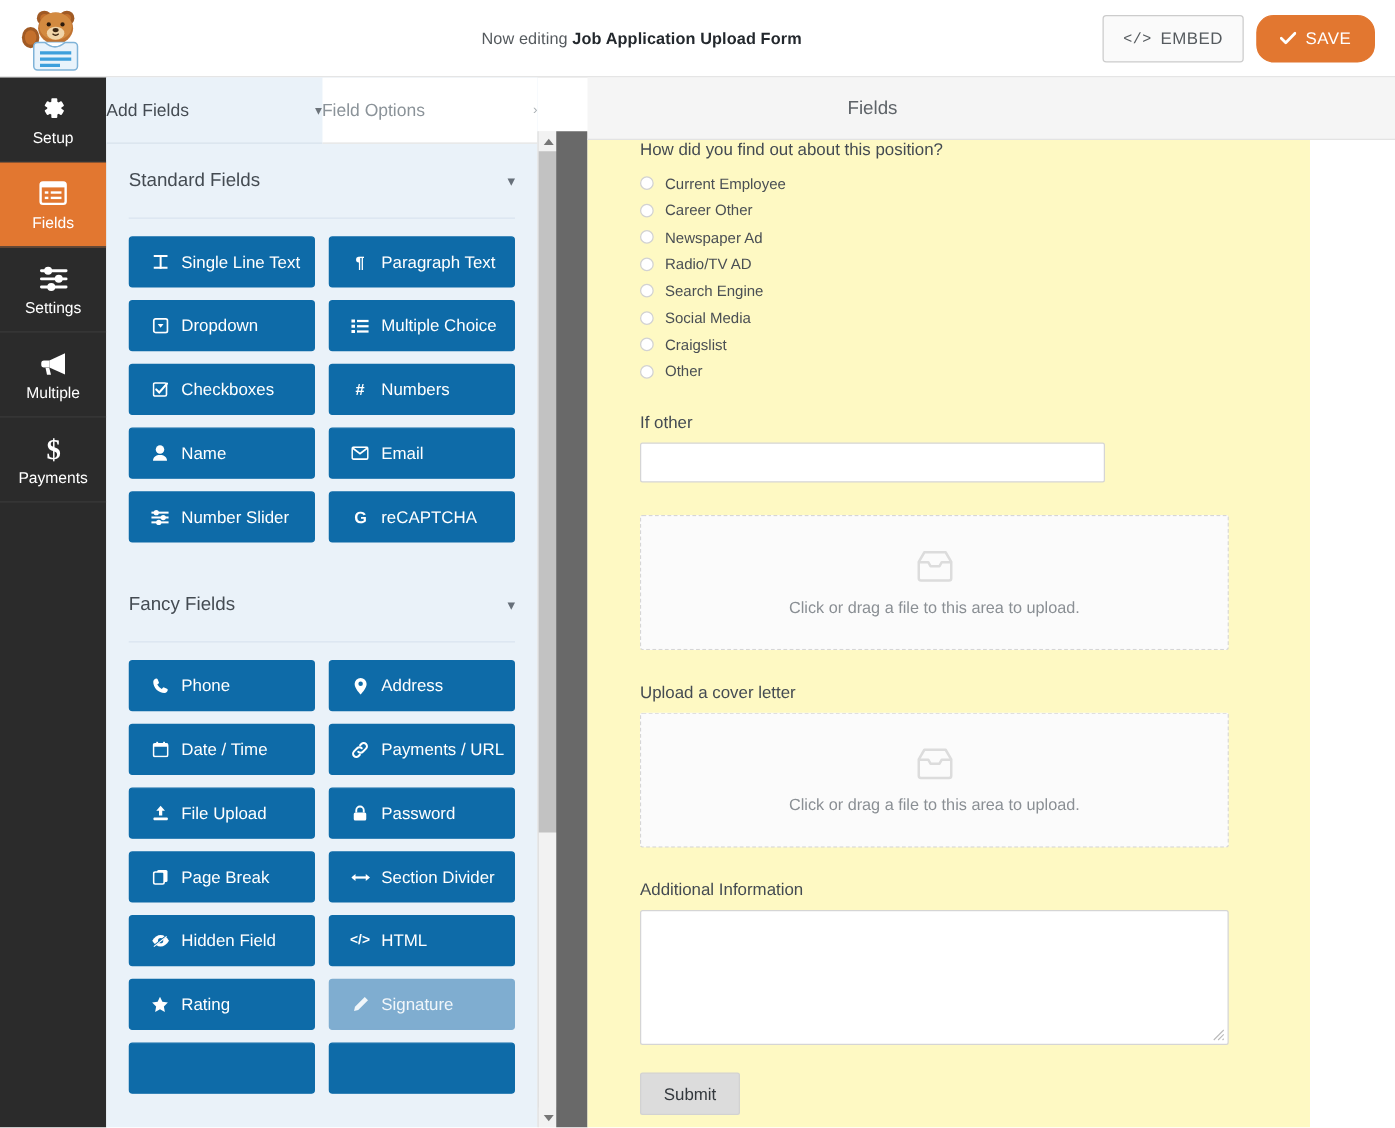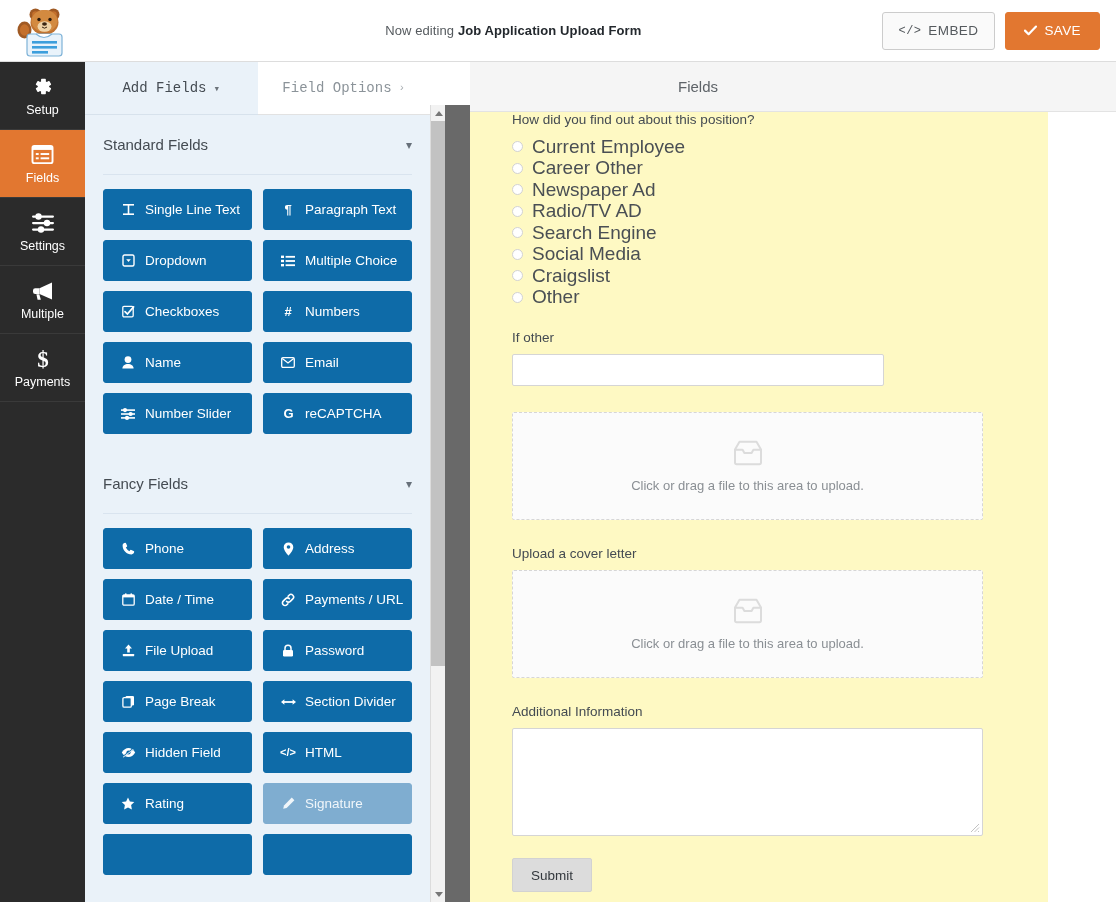--- a/index.html
+++ b/index.html
@@ -32,21 +32,21 @@
     padding-right: 16px; flex: 0 0 auto;
   }
   .btn-embed {
     background: #fafafa; color: #555a5e; border: 1px solid #cccccc;
     border-radius: 3px; height: 38px; padding: 0 16px; font-size: 13.5px;
     display: flex; align-items: center; gap: 7px; cursor: pointer;
     letter-spacing: .4px;
   }
   .btn-save {
     background: #e27730; color: #ffffff; border: 1px solid #e27730;
-    border-radius: 3px; height: 38px; padding: 0 18px; font-size: 13.5px;
+    border-radius: 14px; height: 38px; padding: 0 18px; font-size: 13.5px;
     display: flex; align-items: center; gap: 7px; cursor: pointer;
     letter-spacing: .4px; font-weight: normal;
   }
   .ico-code { font-family: "Liberation Mono", monospace; font-size: 12px; }
 
   
   .leftnav {
     position: absolute; top: 62px; left: 0; width: 85px; height: 840px;
     background: #2b2b2b;
   }
@@ -60,24 +60,23 @@
   .nav-item .nav-ico svg { display: block; }
   .nav-label { font-size: 12.5px; line-height: 1; }
 
   
   .panel {
     position: absolute; top: 62px; left: 85px; width: 345px; height: 840px;
     background: #eaf2f9; overflow: hidden;
   }
   .panel-tabs { display: flex; height: 53px; width: 345px; }
   .tab {
-    flex: 1 1 50%; display: flex; align-items: center; justify-content: center;
+    flex: 1 1 50%; display: flex; align-items: center; justify-content: space-between;
     gap: 7px; font-size: 14px; cursor: pointer; color: #444b52;
     border-bottom: 1px solid #d7e2ec;
-    font-family: Liberation Mono, monospace;
   }
   .tab.active { background: #eaf2f9; border-bottom: 1px solid #d7e2ec; }
   .tab.inactive { background: #ffffff; color: #8b9399; border-bottom: 1px solid #e2e2e2; }
   .chev { font-size: 11px; opacity: .75; }
 
   .panel-body { padding: 0 18px; }
   .section-head {
     display: flex; align-items: center; justify-content: space-between;
     height: 60px; border-bottom: 1px solid #d9e4ef; margin-bottom: 14px;
   }
@@ -144,21 +143,21 @@
     font-size: 13.5px; color: #444b52; margin-bottom: 9px; display: block;
   }
   .req-red { color: #d9534f; font-size: 14px; vertical-align: top; line-height: 1; }
 
   .radio-list { margin-bottom: 22px; }
   .radio-row { display: flex; align-items: center; gap: 9px; height: 21.5px; }
   .radio-dot {
     width: 11px; height: 11px; border-radius: 50%;
     border: 1px solid #d2d2d2; background: #ffffff; flex: 0 0 11px;
   }
-  .radio-text { font-size: 19px; color: #4a4f54; }
+  .radio-text { font-size: 12px; color: #4a4f54; }
 
   .text-input {
     width: 372px; height: 32px; border: 1px solid #d5d5d5; background: #fff;
     border-radius: 2px; display: block;
   }
   .dropzone {
     border: 1px dashed #d6d6d6; background: #fbfbfb; height: 108px;
     display: flex; flex-direction: column; align-items: center;
     justify-content: center; gap: 12px; border-radius: 2px;
   }

